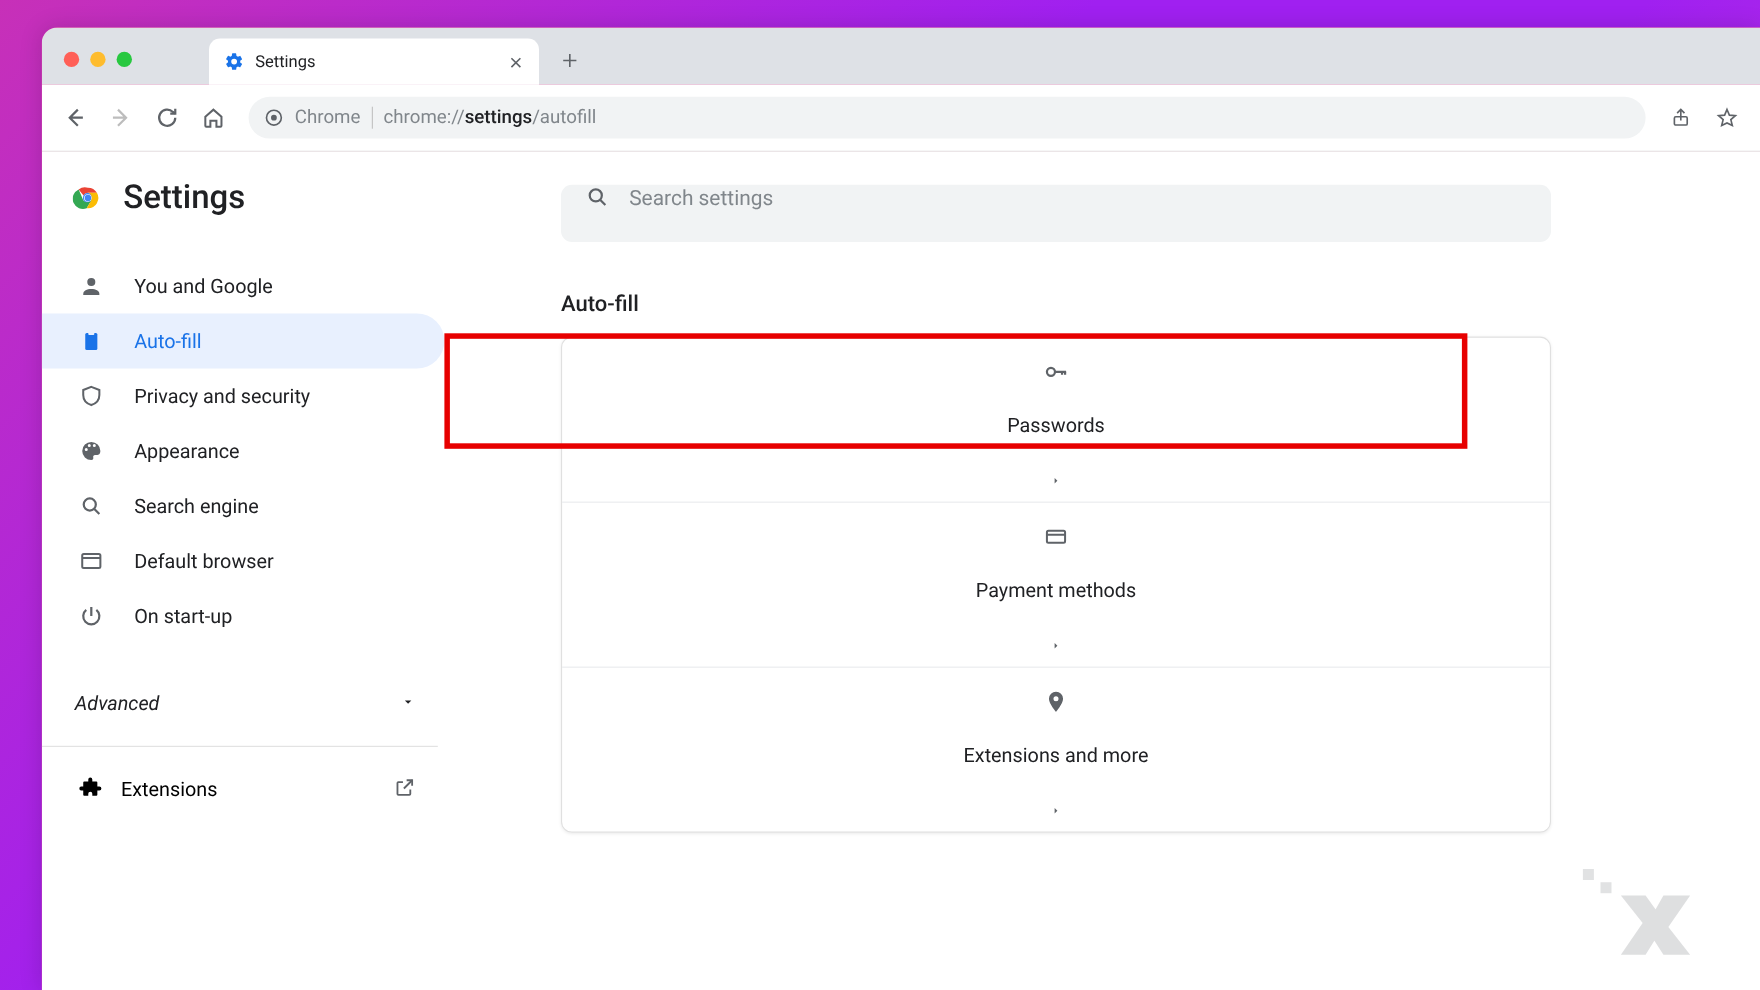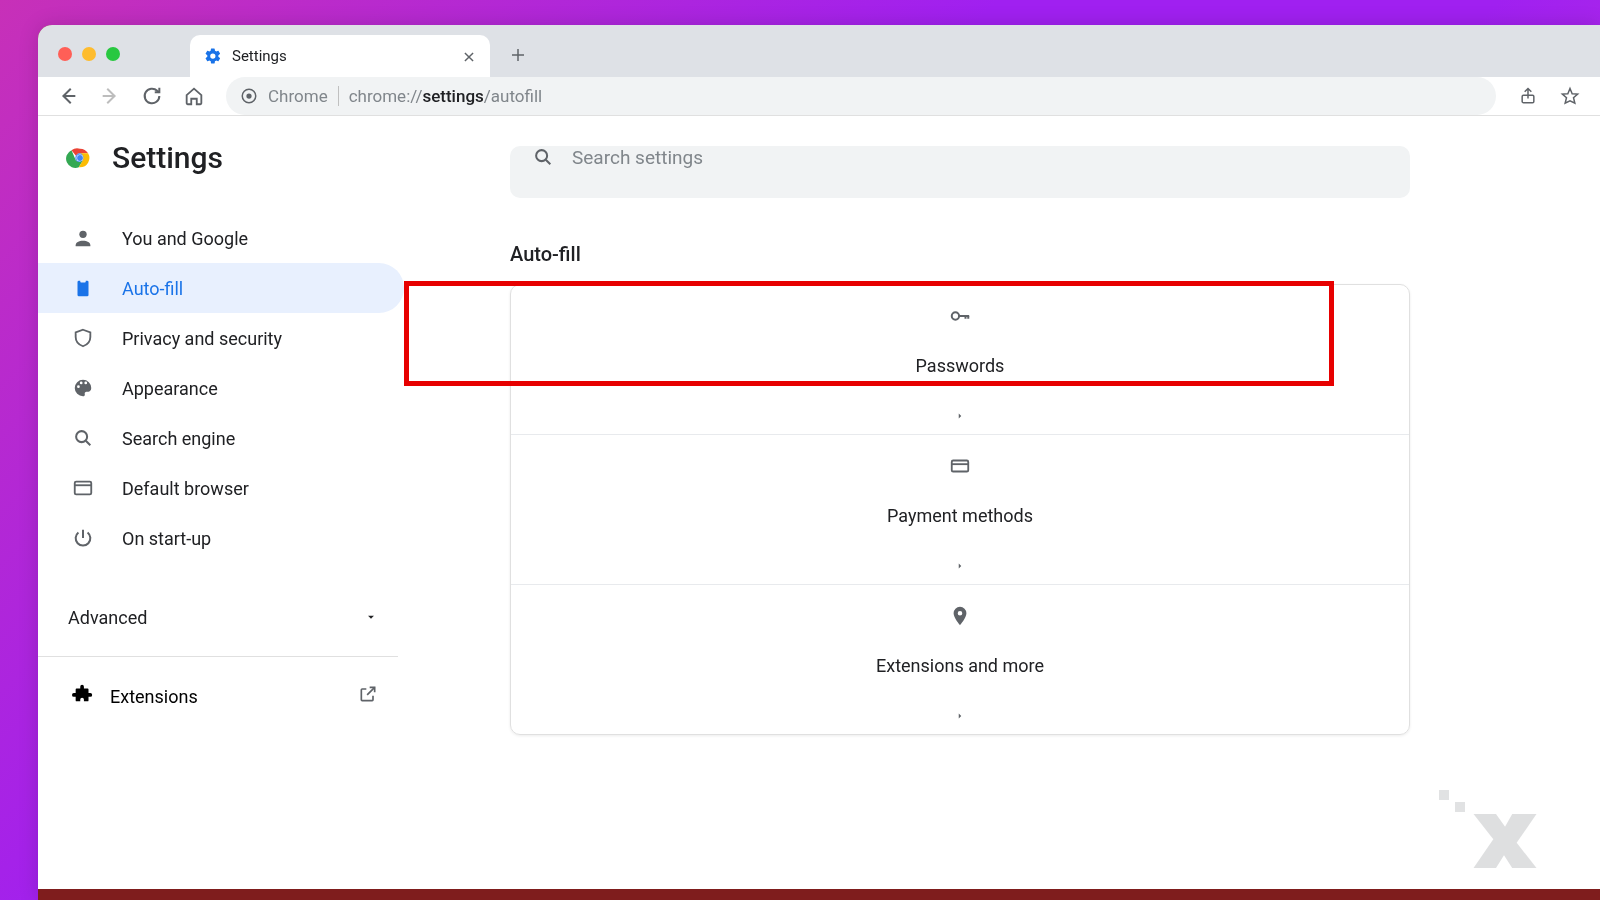--- a/index.html
+++ b/index.html
@@ -3,36 +3,36 @@
   <meta charset="utf-8">
   <style>
     * { margin: 0; padding: 0; box-sizing: border-box; font-family: -apple-system, BlinkMacSystemFont, "Segoe UI", Roboto, Arial, sans-serif; }
     body {
       width: 1600px; height: 900px;
       background: linear-gradient(135deg, #c730b8 0%, #a020f0 40%, #a020f0 60%, #d040d0 100%);
       overflow: hidden; position: relative;
     }
     .window {
       position: absolute; left: 38px; top: 25px; right: 0; bottom: 0;
-      background: #7f1d1d; border-radius: 14px 0 0 0; overflow: hidden;
+      background: #ec4899; border-radius: 14px 0 0 0; overflow: hidden;
       box-shadow: 0 0 20px rgba(0,0,0,.15);
     }
     
     .tabstrip { height: 52px; background: #dee1e6; display: flex; align-items: flex-end; padding-left: 20px; }
     .traffic { display: flex; gap: 10px; align-items: center; padding-bottom: 16px; margin-right: 70px; }
     .dot { width: 14px; height: 14px; border-radius: 50%; }
     .dot.red { background: #ff5f57; } .dot.yellow { background: #febc2e; } .dot.green { background: #28c840; }
     .tab { display: flex; align-items: center; background: #fff; height: 42px; padding: 0 14px; border-radius: 10px 10px 0 0; min-width: 300px; gap: 10px; }
     .tab-gear { width: 18px; height: 18px; color: #1a73e8; }
     .tab-title { font-size: 15px; color: #202124; flex: 1; }
     .tab-close { width: 14px; height: 14px; color: #5f6368; }
     .newtab { width: 36px; height: 36px; display: flex; align-items: center; justify-content: center; margin-left: 10px; margin-bottom: 4px; }
     .newtab svg { width: 18px; height: 18px; color: #5f6368; }
     
-    .toolbar { height: 39px; background: #fff; display: flex; align-items: center; padding: 0 12px; gap: 6px; border-bottom: 1px solid #e0e0e0; }
+    .toolbar { height: 61px; background: #fff; display: flex; align-items: center; padding: 0 12px; gap: 6px; border-bottom: 1px solid #e0e0e0; }
     .tbtn { width: 36px; height: 36px; display: flex; align-items: center; justify-content: center; border-radius: 50%; }
     .tbtn svg { width: 22px; height: 22px; color: #5f6368; }
     .tbtn.disabled svg { color: #bdbdbd; }
     .omni { flex: 1; height: 38px; background: #f1f3f4; border-radius: 19px; display: flex; align-items: center; padding: 0 14px; gap: 10px; margin: 0 8px; }
     .omni-icon { width: 18px; height: 18px; color: #5f6368; display:flex; align-items:center; justify-content:center;}
     .omni-text { font-size: 17px; color: #80868b; display: flex; align-items: center; gap: 10px; }
     .omni-sep { width: 1px; height: 20px; background: #c0c0c0; }
     .url-strong { color: #202124; font-weight: 500; }
     .url-path { color: #80868b; }
     .rbtn { width: 36px; height: 36px; display:flex; align-items:center; justify-content:center; }
@@ -40,21 +40,21 @@
     
     .content { display: flex; height: calc(100% - 102px); background: #fff; }
     .sidebar { width: 380px; padding-top: 24px; }
     .hdr { display: flex; align-items: center; gap: 18px; padding-left: 28px; margin-bottom: 38px; }
     .chrome-logo { width: 28px; height: 28px; }
     .hdr-title { font-size: 30px; font-weight: 500; color: #202124; }
     .navitem { display: flex; align-items: center; gap: 28px; padding: 14px 0 14px 34px; font-size: 18px; color: #202124; border-radius: 0 30px 30px 0; margin-right: 14px; }
     .navitem.active { background: #e8f0fe; color: #1a73e8; }
     .navitem .nicon { width: 22px; height: 22px; color: #5f6368; display:flex; align-items:center; justify-content:center;}
     .navitem.active .nicon { color: #1a73e8; }
-    .adv { display:flex; align-items:center; justify-content:space-between; padding: 18px 40px 18px 30px; font-size:18px; color:#202124; margin-top:26px;}
+    .adv { display:flex; align-items:center; justify-content:space-between; padding: 18px 40px 18px 30px; font-size:18px; color:#202124; margin-top:26px;font-style:italic;}
     .divider { height:1px; background:#e0e0e0; margin: 10px 20px 10px 0; }
     .extitem { display:flex; align-items:center; padding: 16px 40px 16px 34px; font-size:18px; gap:16px; }
     .extitem .spacer{flex:1;}
     
     .main { flex:1; padding: 30px 0 0 92px; position: relative; }
     .search-set { width: 900px; height: 52px; background: #f1f3f4; border-radius: 10px; display: flex; padding: 0 22px; gap: 18px; margin-bottom: 44px; }
     .search-set svg { width: 22px; height: 22px; color: #5f6368; }
     .search-set-text { font-size: 19px; color: #80868b; }
     .section-title { font-size: 20px; color: #202124; margin-bottom: 18px; font-weight: 500; }
     .card { width: 900px; border: 1px solid #e0e0e0; border-radius: 10px; box-shadow: 0 1px 3px rgba(0,0,0,.08); }

